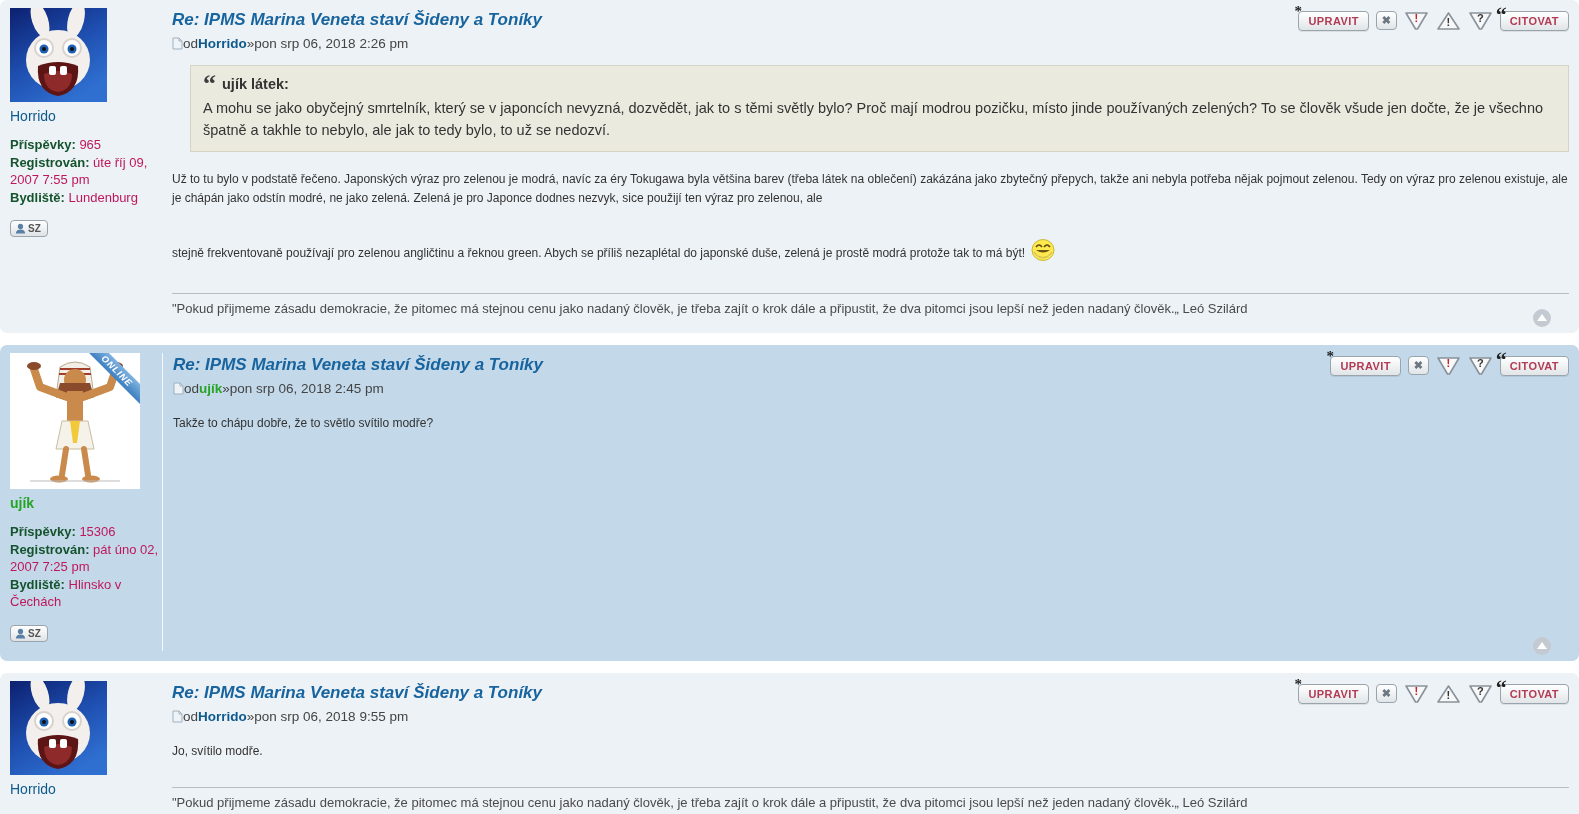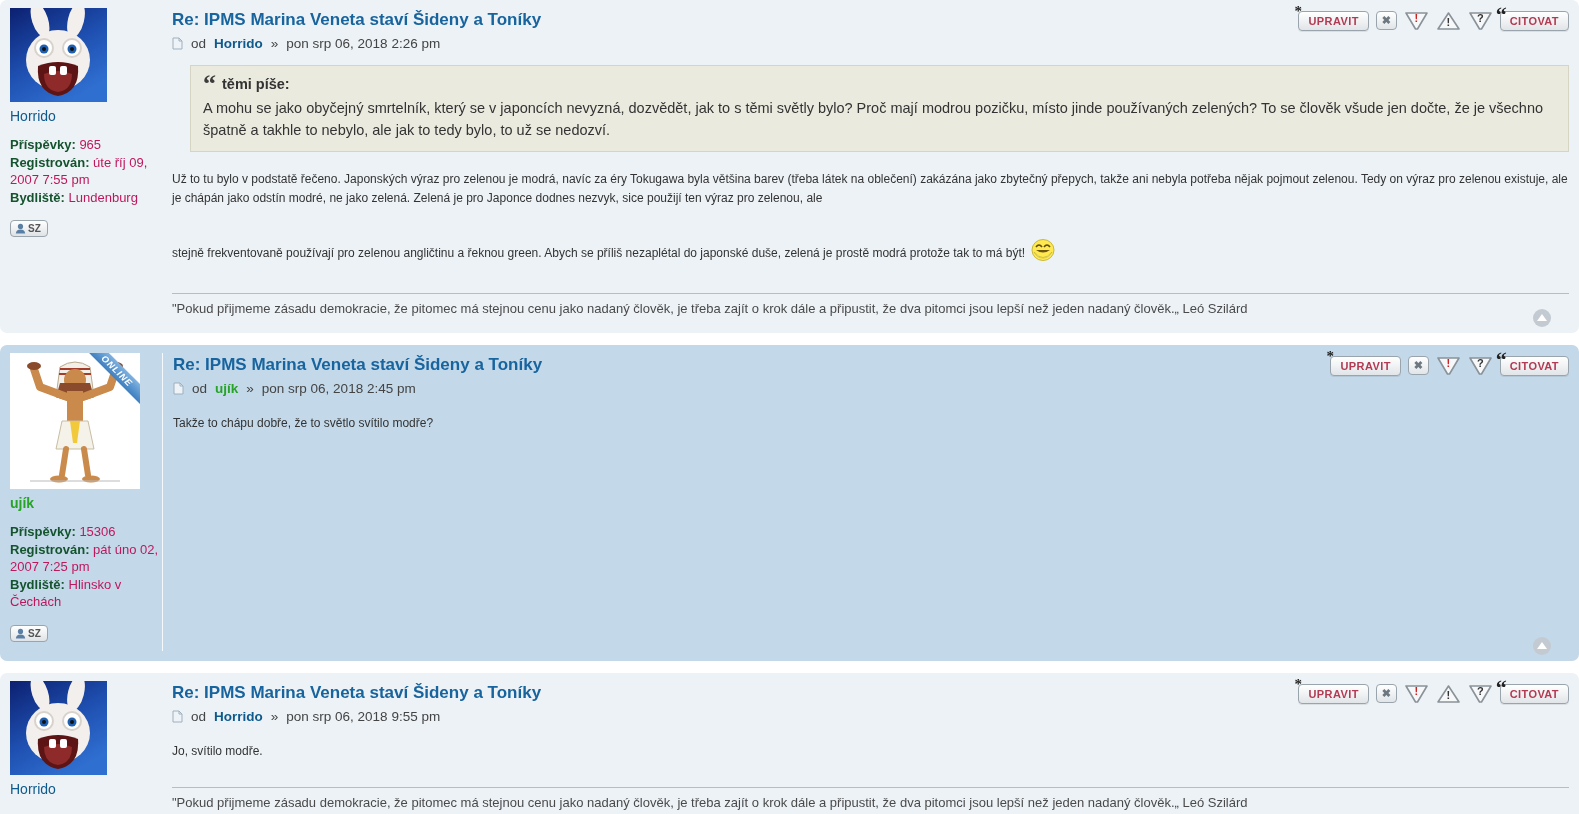--- a/index.html
+++ b/index.html
@@ -45,23 +45,23 @@
     border:1px solid #9aa4ac; border-radius:4px;
     background:linear-gradient(180deg,#ffffff,#dfe3e6);
     padding:2px 6px 2px 4px; cursor:pointer;
     font-size:10px; font-weight:bold; color:#555;
   }
 
   
   .postbody { flex:1; padding-left:10px; position:relative; }
   .bg2 .postbody { border-left:1px solid rgba(255,255,255,.85); }
   .post-header { display:flex; align-items:flex-start; }
-  h3.post-title { font-size:17px; font-weight:bold; flex:1; padding-top:2px; }
+  h3.post-title { font-size:17px; font-weight:bold; flex:1; padding-top:2px;font-style:italic; }
   h3.post-title a { color:#17649E; text-decoration:none; }
-  .author-line { margin-top:5px; font-size:13.5px; color:#444; display:flex; align-items:center; gap:8px; }
+  .author-line { margin-top:5px; font-size:13.5px; color:#444; display:flex; align-items:center; gap:0; }
   .author-line .author { font-weight:bold; color:#0F5A8D; text-decoration:none; }
   .author-line .author.green { color:#27A427; }
   .doc-icon { width:11px; height:13px; display:inline-block; }
 
   .content { margin-top:18px; font-size:12px; line-height:1.55; color:#333; }
   .content p { margin-bottom:4px; }
   .content p + p { margin-top:32px; }
 
   
   .quoted {
@@ -221,21 +221,21 @@
       </svg>
       <span>od</span>
       <a href="#" class="author">Horrido</a>
       <span>»</span>
       <span>pon srp 06, 2018 2:26 pm</span>
     </div>
 
     <blockquote class="quoted">
       <div class="qhead">
         <span class="qmark">“</span>
-        <span>těmi píše:</span>
+        <span>ujík látek:</span>
       </div>
       <div>A mohu se jako obyčejný smrtelník, který se v japoncích nevyzná, dozvědět, jak to s těmi světly bylo? Proč mají modrou pozičku, místo jinde používaných zelených? To se člověk všude jen dočte, že je všechno špatně a takhle to nebylo, ale jak to tedy bylo, to už se nedozví.</div>
     </blockquote>
 
     <div class="content">
       <p>Už to tu bylo v podstatě řečeno. Japonských výraz pro zelenou je modrá, navíc za éry Tokugawa byla většina barev (třeba látek na oblečení) zakázána jako zbytečný přepych, takže ani nebyla potřeba nějak pojmout zelenou. Tedy on výraz pro zelenou existuje, ale je chápán jako odstín modré, ne jako zelená. Zelená je pro Japonce dodnes nezvyk, sice použijí ten výraz pro zelenou, ale</p>
       <p><span>stejně frekventovaně používají pro zelenou angličtinu a řeknou green. Abych se příliš nezaplétal do japonské duše, zelená je prostě modrá protože tak to má být!</span><span class="smiley"><svg width="24" height="22" viewBox="0 0 24 22">
               <ellipse cx="12" cy="11" rx="11" ry="10.5" fill="#FFE94F" stroke="#C8B93C" stroke-width="1"></ellipse>
               <path d="M3 13 Q12 24 21 13 Q18 19 12 19 Q6 19 3 13 Z" fill="#fff" stroke="#C8B93C" stroke-width="0.8"></path>
               <path d="M5 8 Q8 4 11 8" fill="none" stroke="#5b4b12" stroke-width="1.6"></path>

